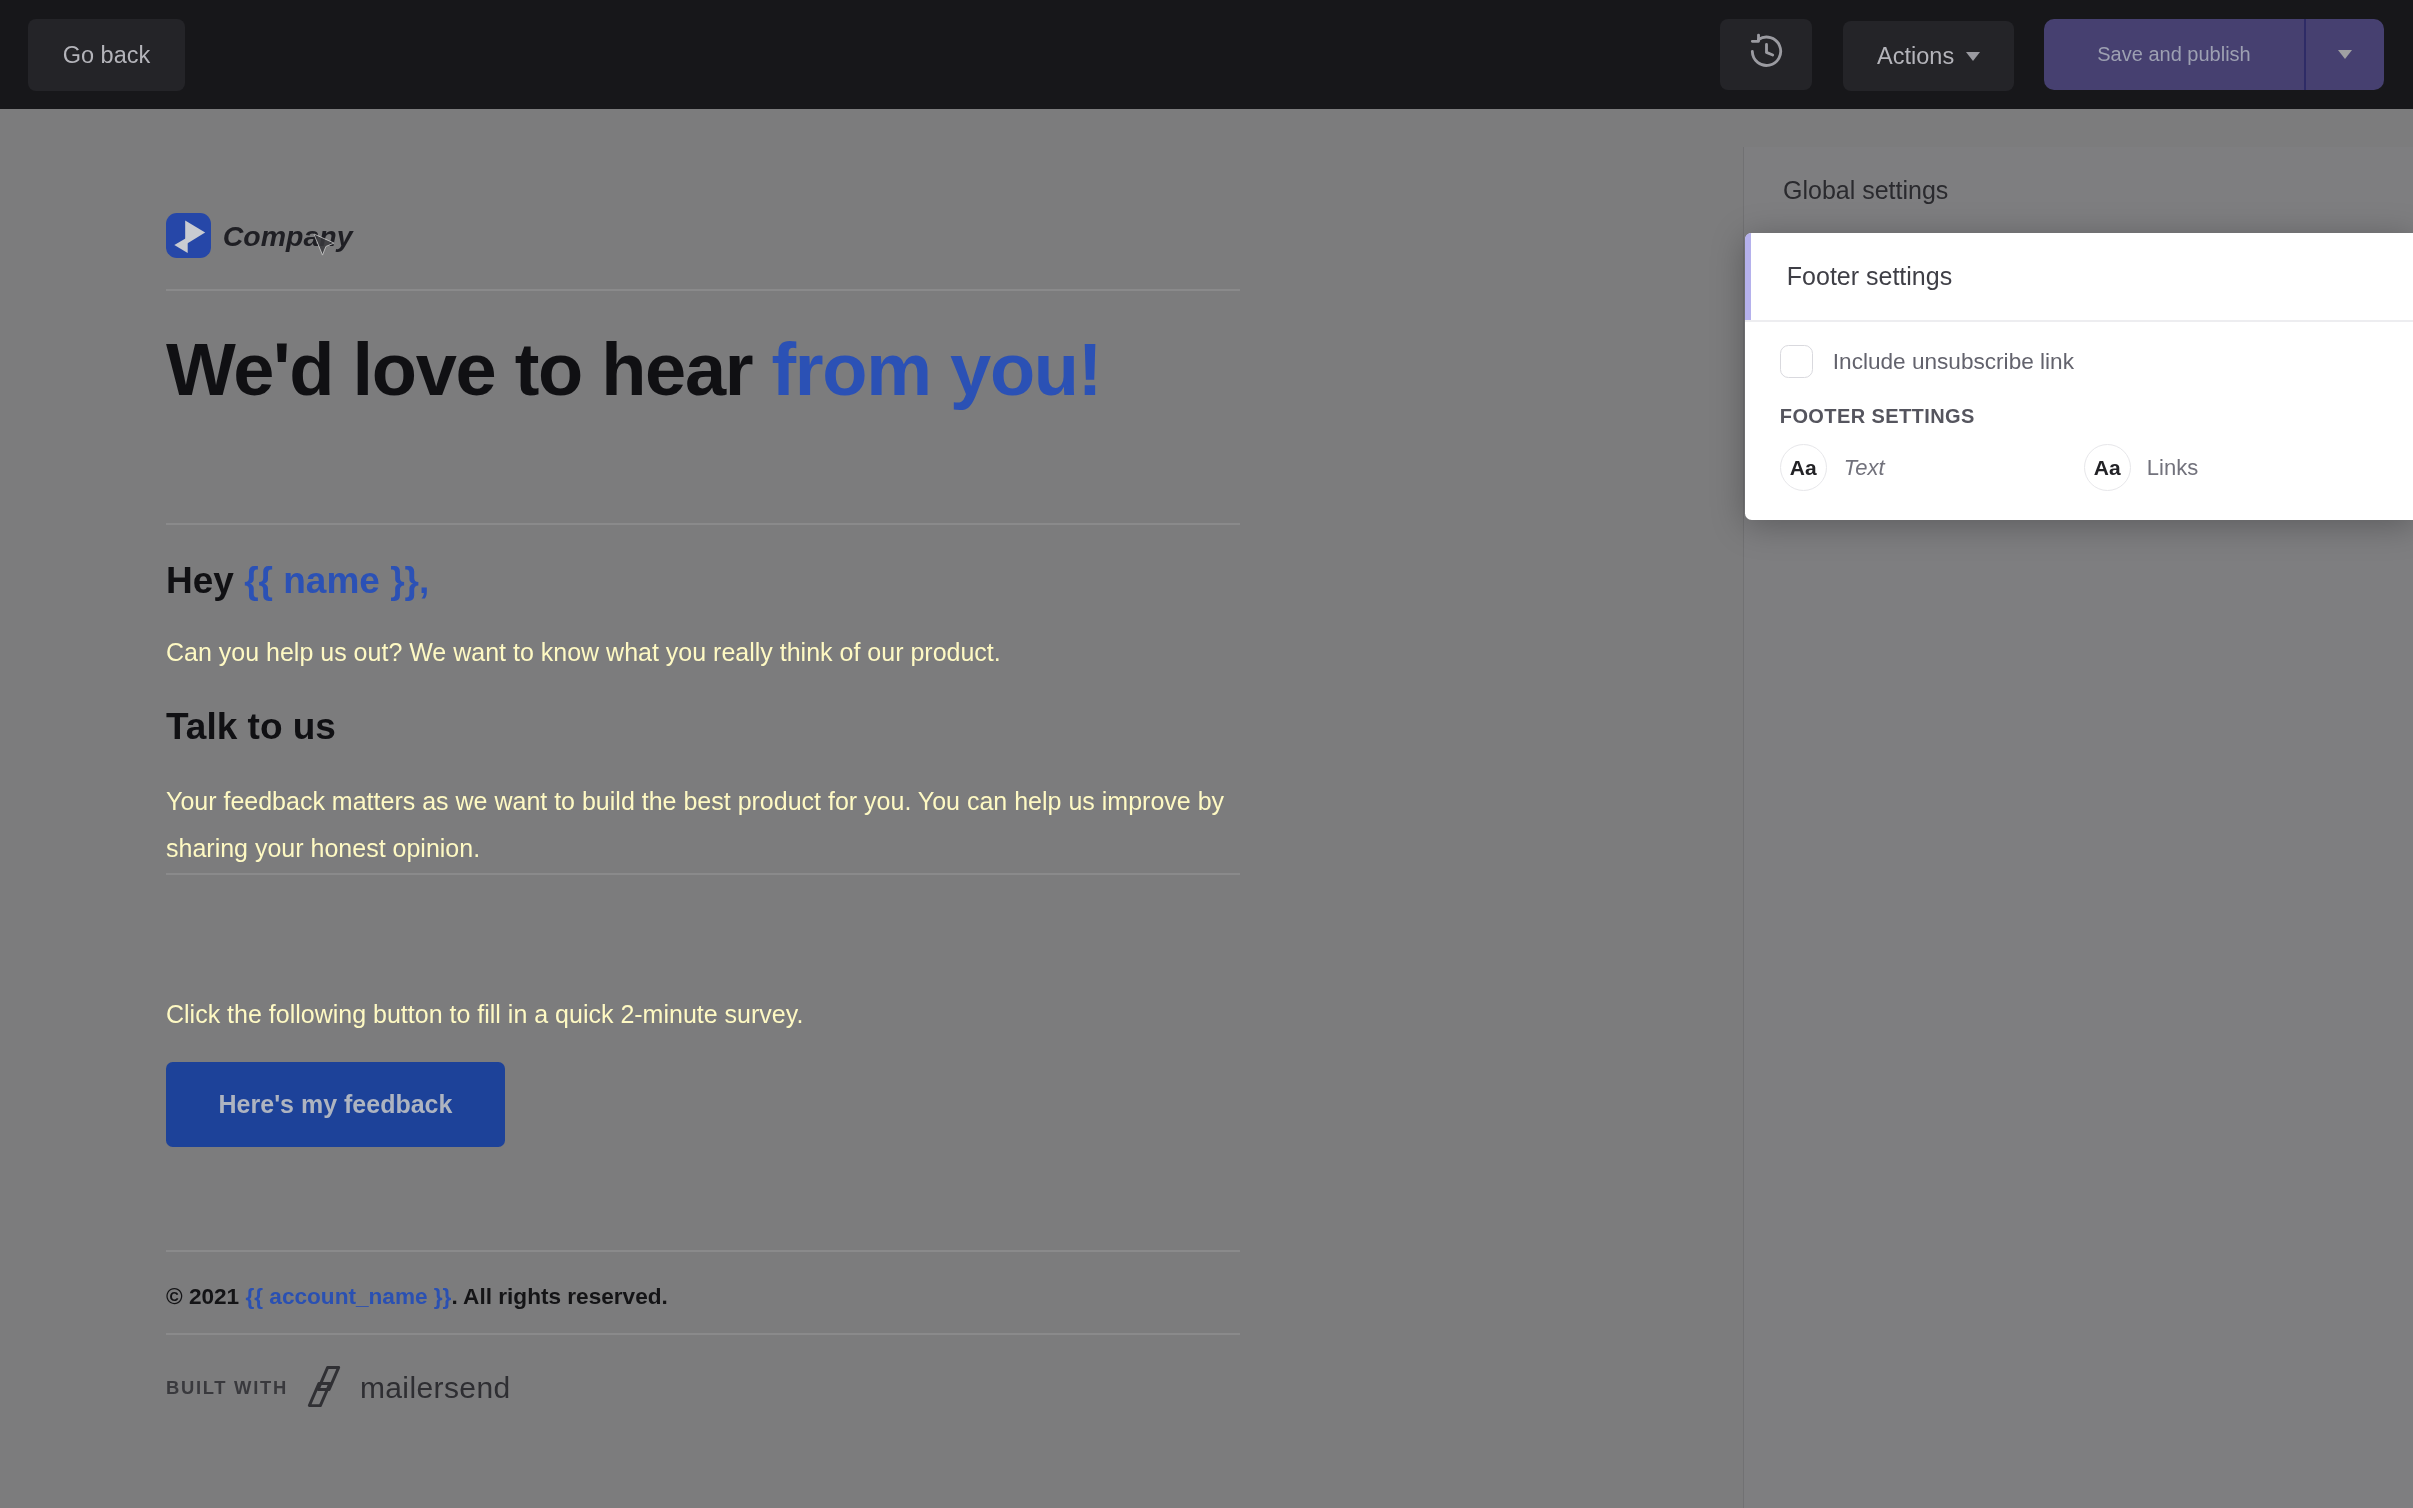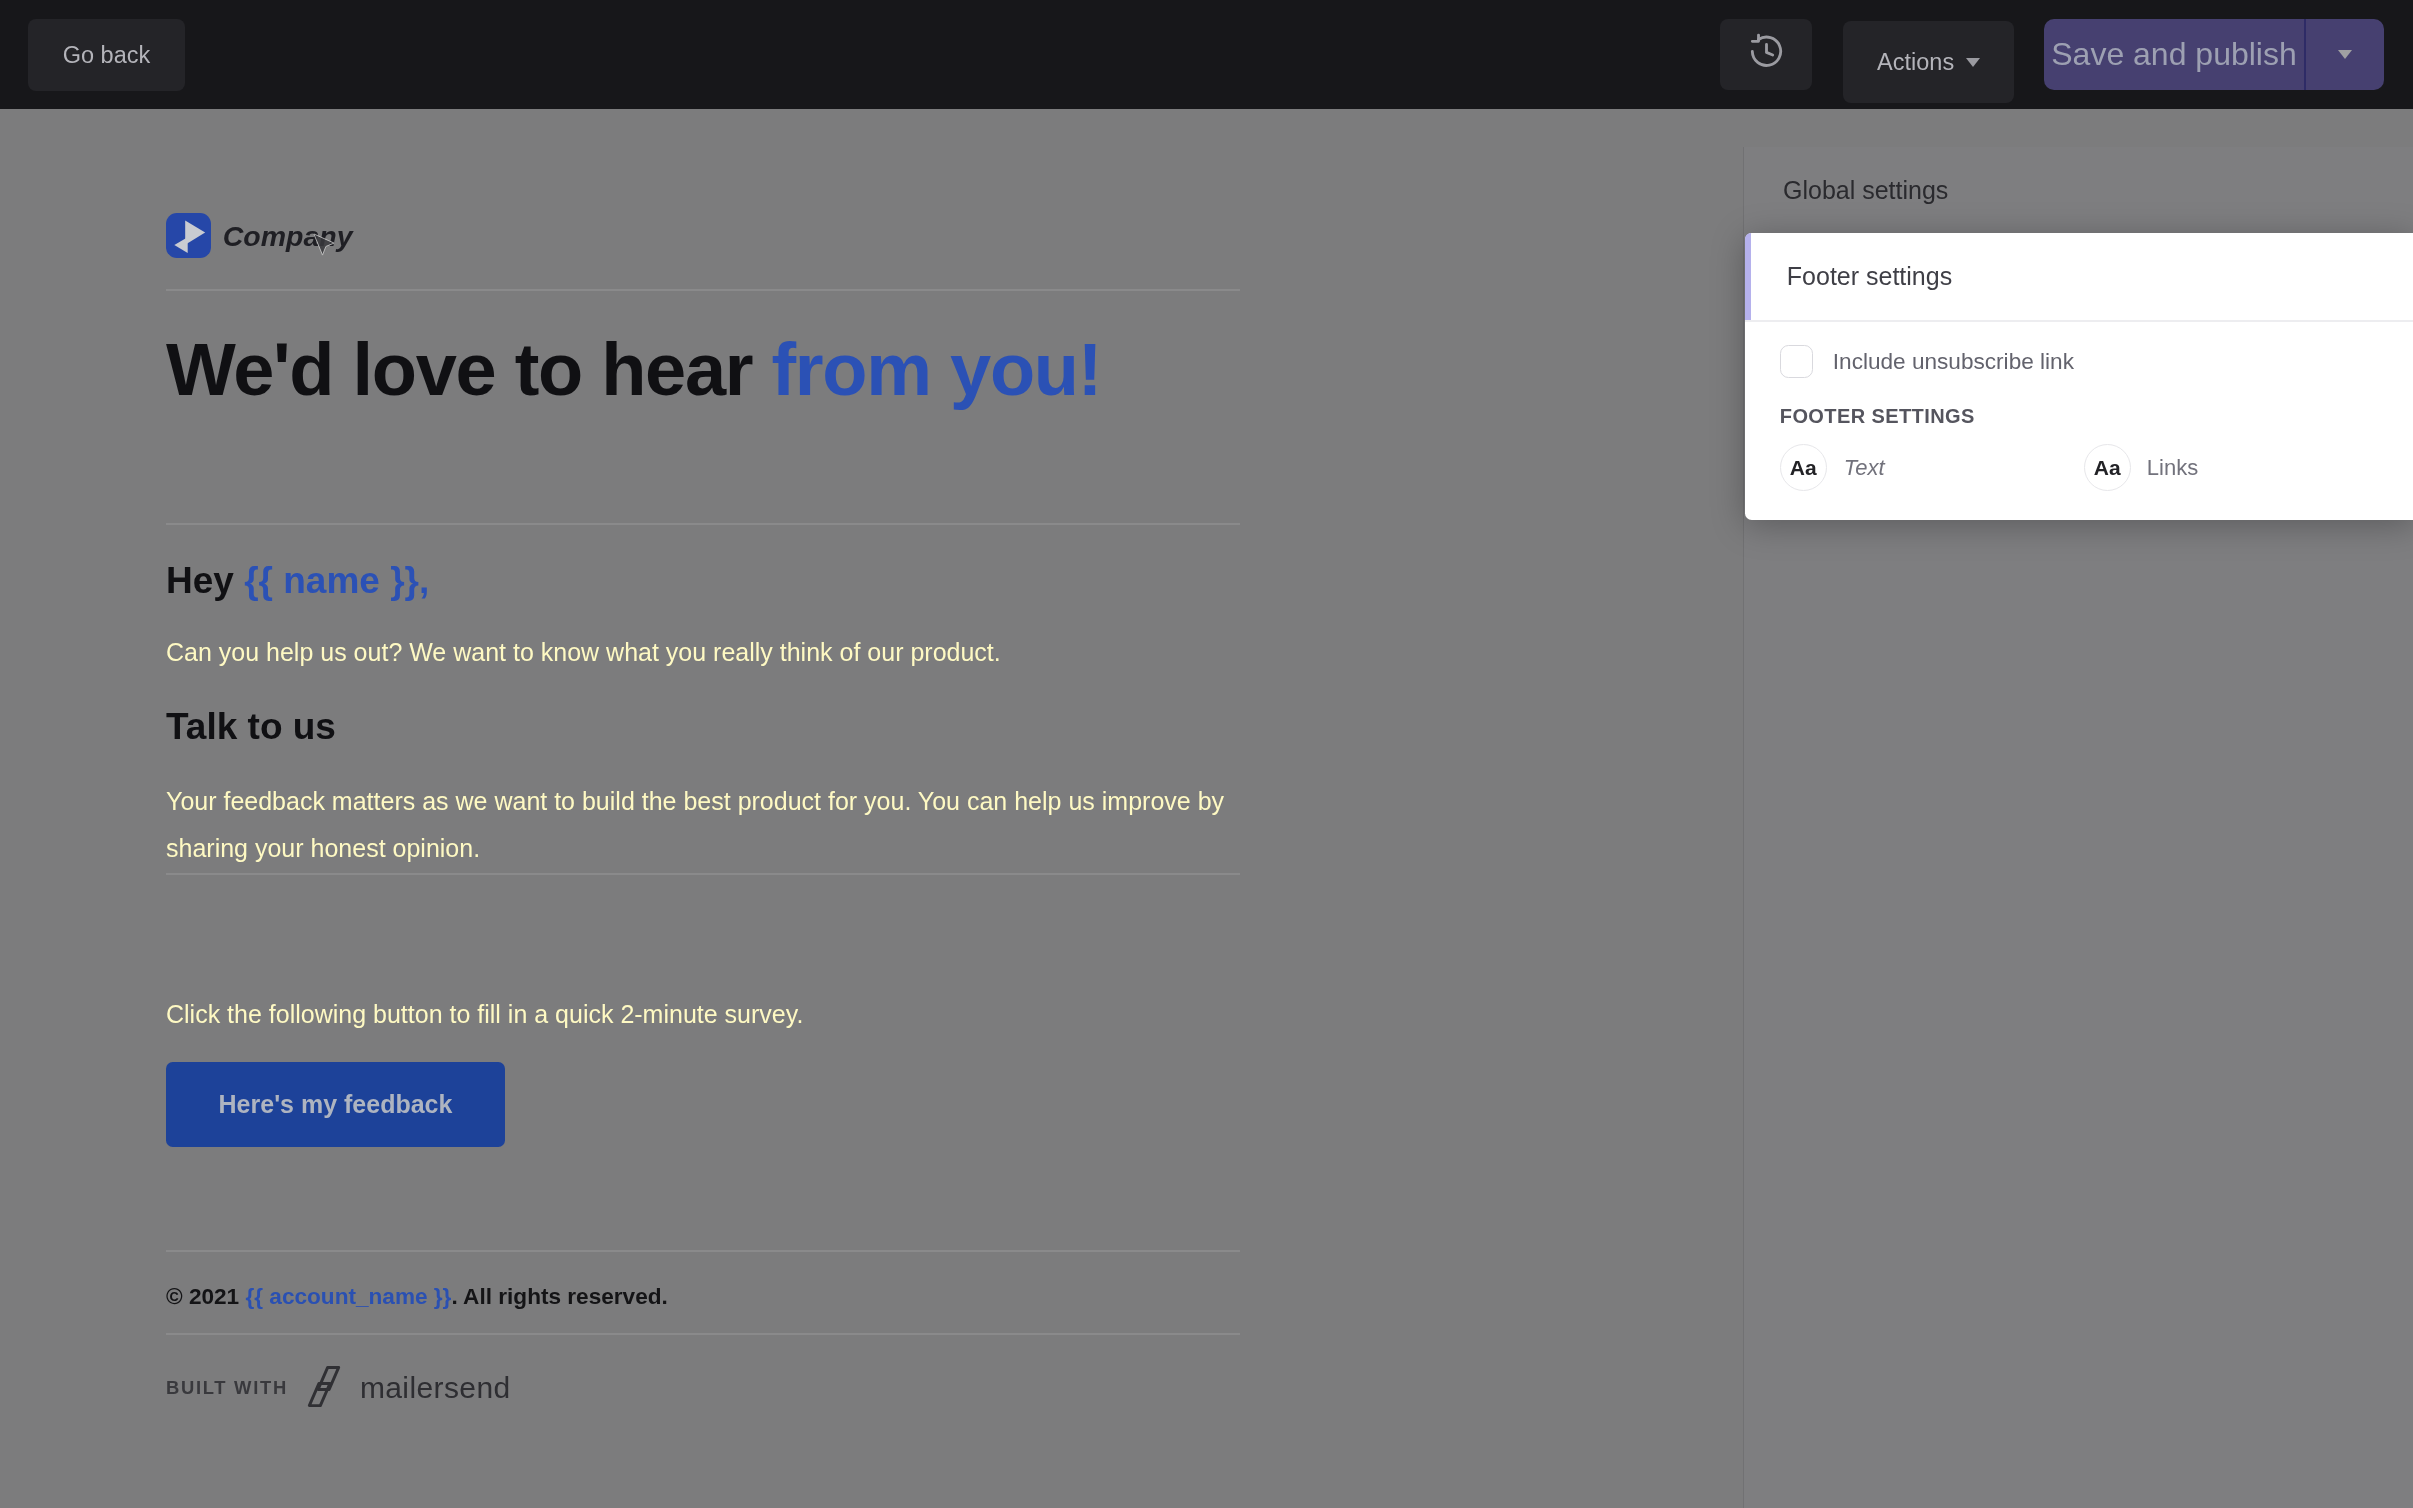--- a/index.html
+++ b/index.html
@@ -6,27 +6,27 @@
   html,body { width:2413px; height:1508px; overflow:hidden; background:#7c7c7d;
               font-family:"Liberation Sans", sans-serif; }
   .stage { position:absolute; left:0; top:0; width:2413px; height:1508px; }
 
   
   .topbar { position:absolute; left:0; top:0; width:2413px; height:109px; background:#17171a; z-index:30; }
   .tb-btn { position:absolute; display:flex; align-items:center; justify-content:center;
             background:#242428; border-radius:8px; color:#b4b4ba; font-size:23.5px; cursor:pointer; }
   .btn-goback  { left:28px;  top:19px; width:157px; height:72px; }
   .btn-history { left:1720px; top:19px; width:92px; height:71px; }
-  .btn-actions { left:1843px; top:21px; width:171px; height:82px; gap:11.7px; }
+  .btn-actions { left:1843px; top:21px; width:171px; height:70px; gap:11.7px; }
   .caret { width:0; height:0; border-left:7.5px solid transparent; border-right:7.5px solid transparent;
            border-top:9.2px solid #9a9aa0; }
   .save-split { position:absolute; left:2044px; top:19px; width:340px; height:71px;
                 background:#464070; border-radius:10px; display:flex; overflow:hidden; }
   .save-main { width:260px; display:flex; align-items:center; justify-content:center;
-               color:#9da0b2; font-size:32px; cursor:pointer; }
+               color:#9da0b2; font-size:20px; cursor:pointer; }
   .save-sep  { width:1.7px; background:#2e2b66; }
   .save-caret { flex:1; display:flex; align-items:center; justify-content:center; cursor:pointer; }
   .save-caret .caret { border-top-color:#a0a0a2; }
 
   
   .canvas { position:absolute; left:0; top:109px; width:1743px; height:1399px; background:#7c7c7d; }
   .divider { position:absolute; left:166px; width:1074px; height:1.7px; background:#8a8a8b; }
   .logo-row { position:absolute; left:166px; top:105px; height:45px; display:flex; align-items:center; gap:11.7px;font-style:italic; }
   .brand-name { font-size:28.5px; font-weight:700; color:#1f1f24; }
   .h1 { position:absolute; left:166px; top:220px; font-size:74px; font-weight:700; line-height:1.1;

